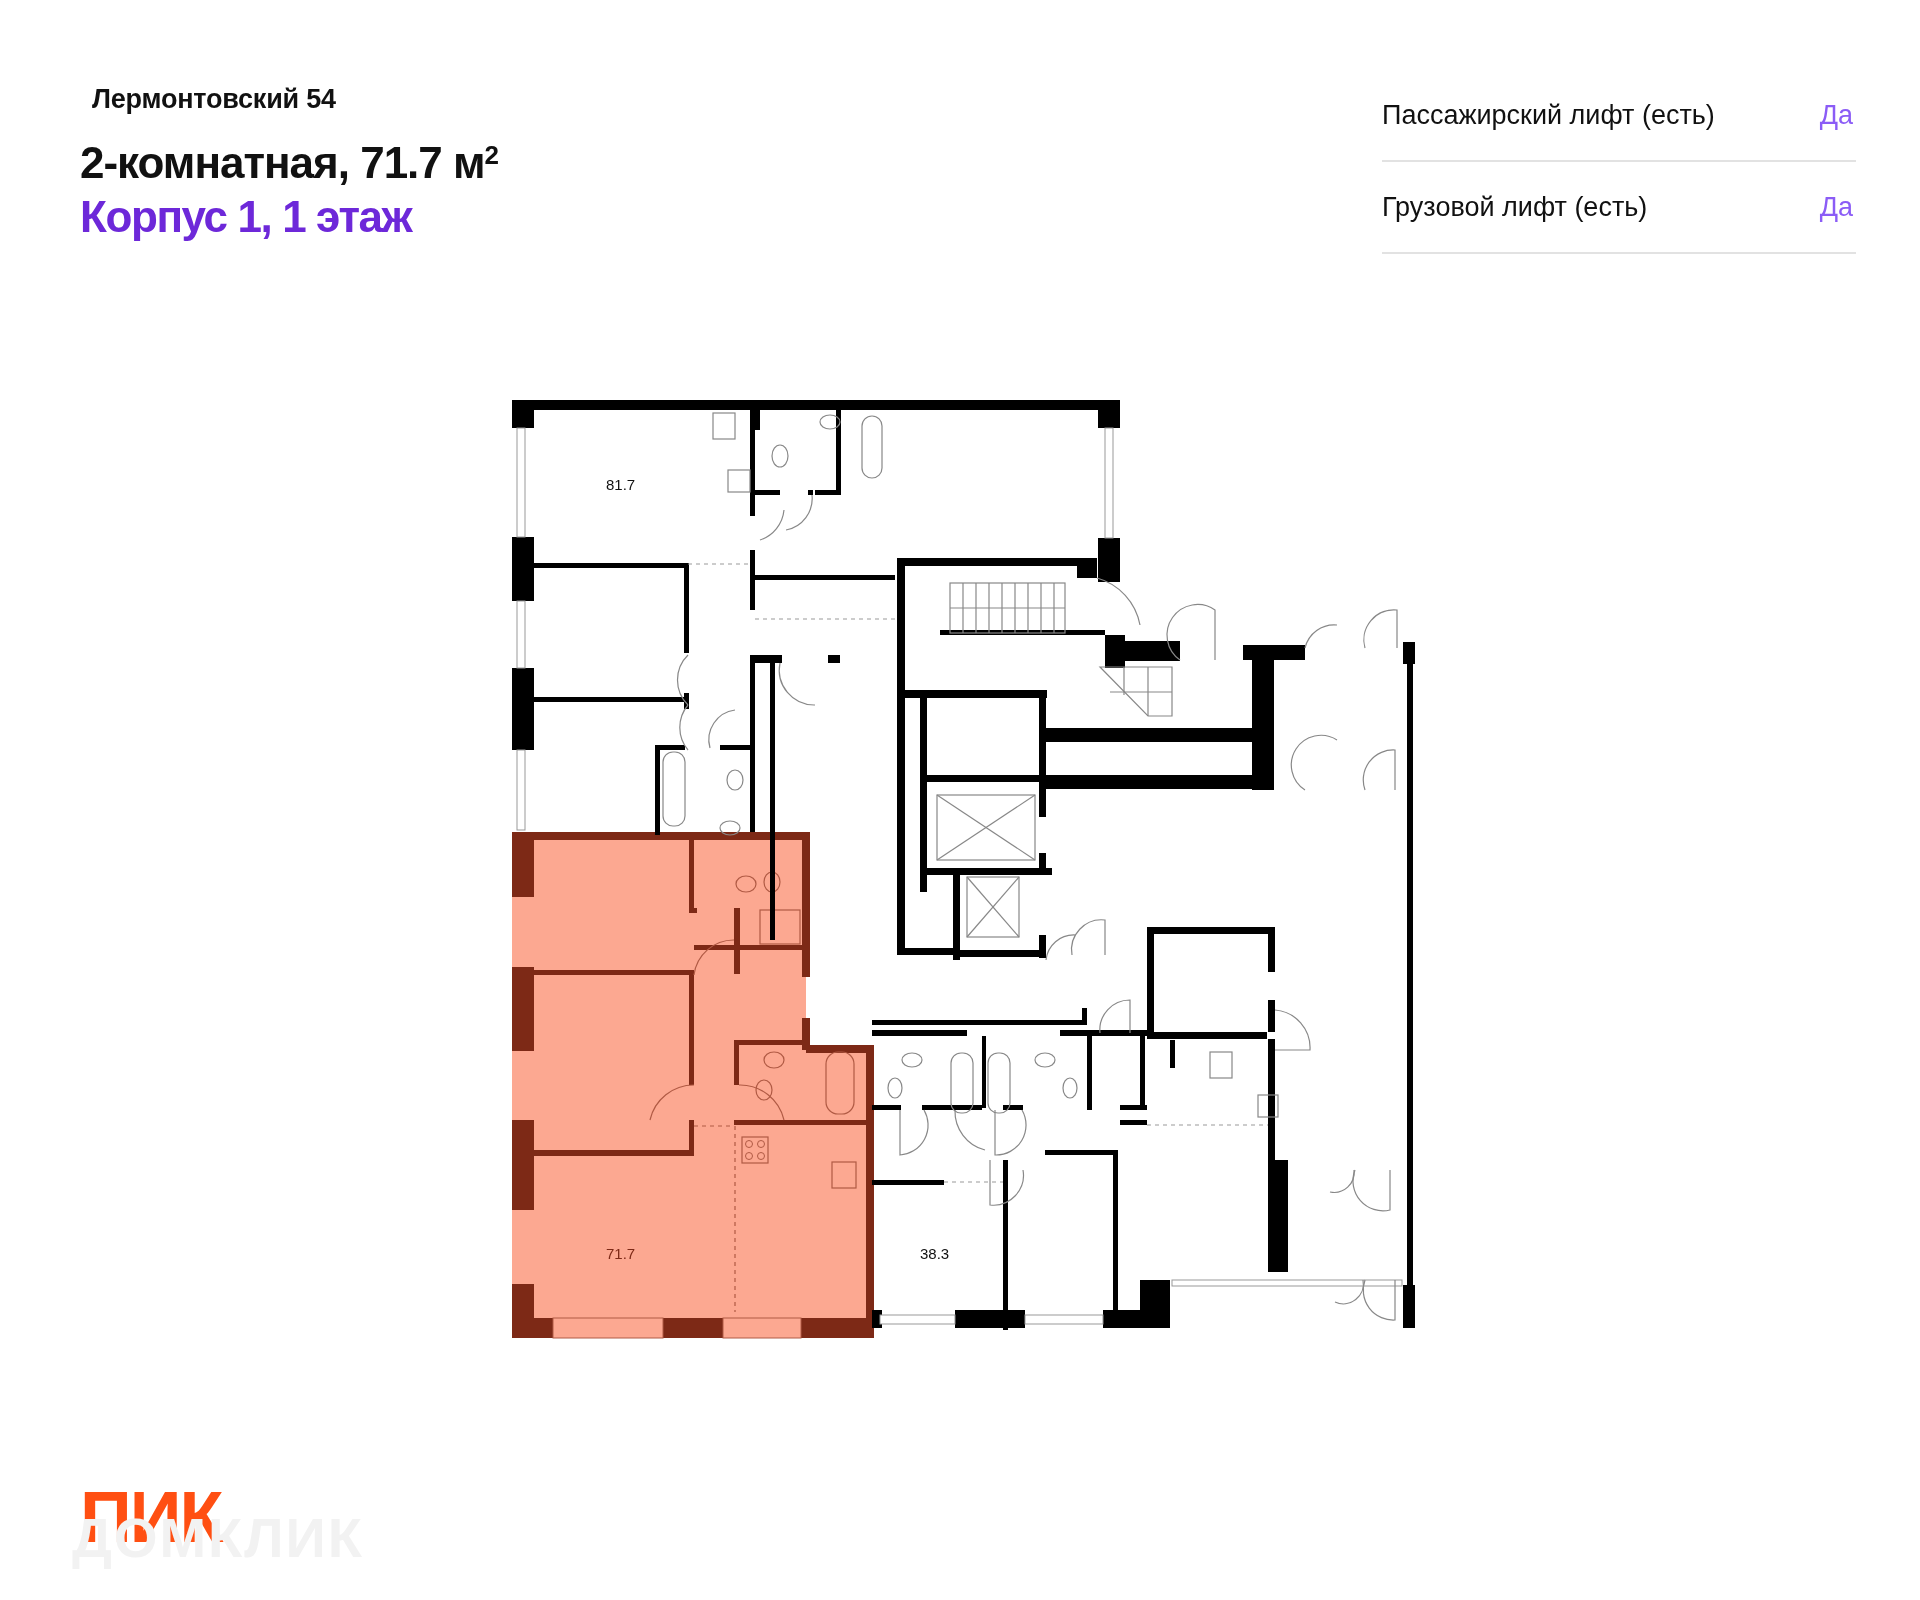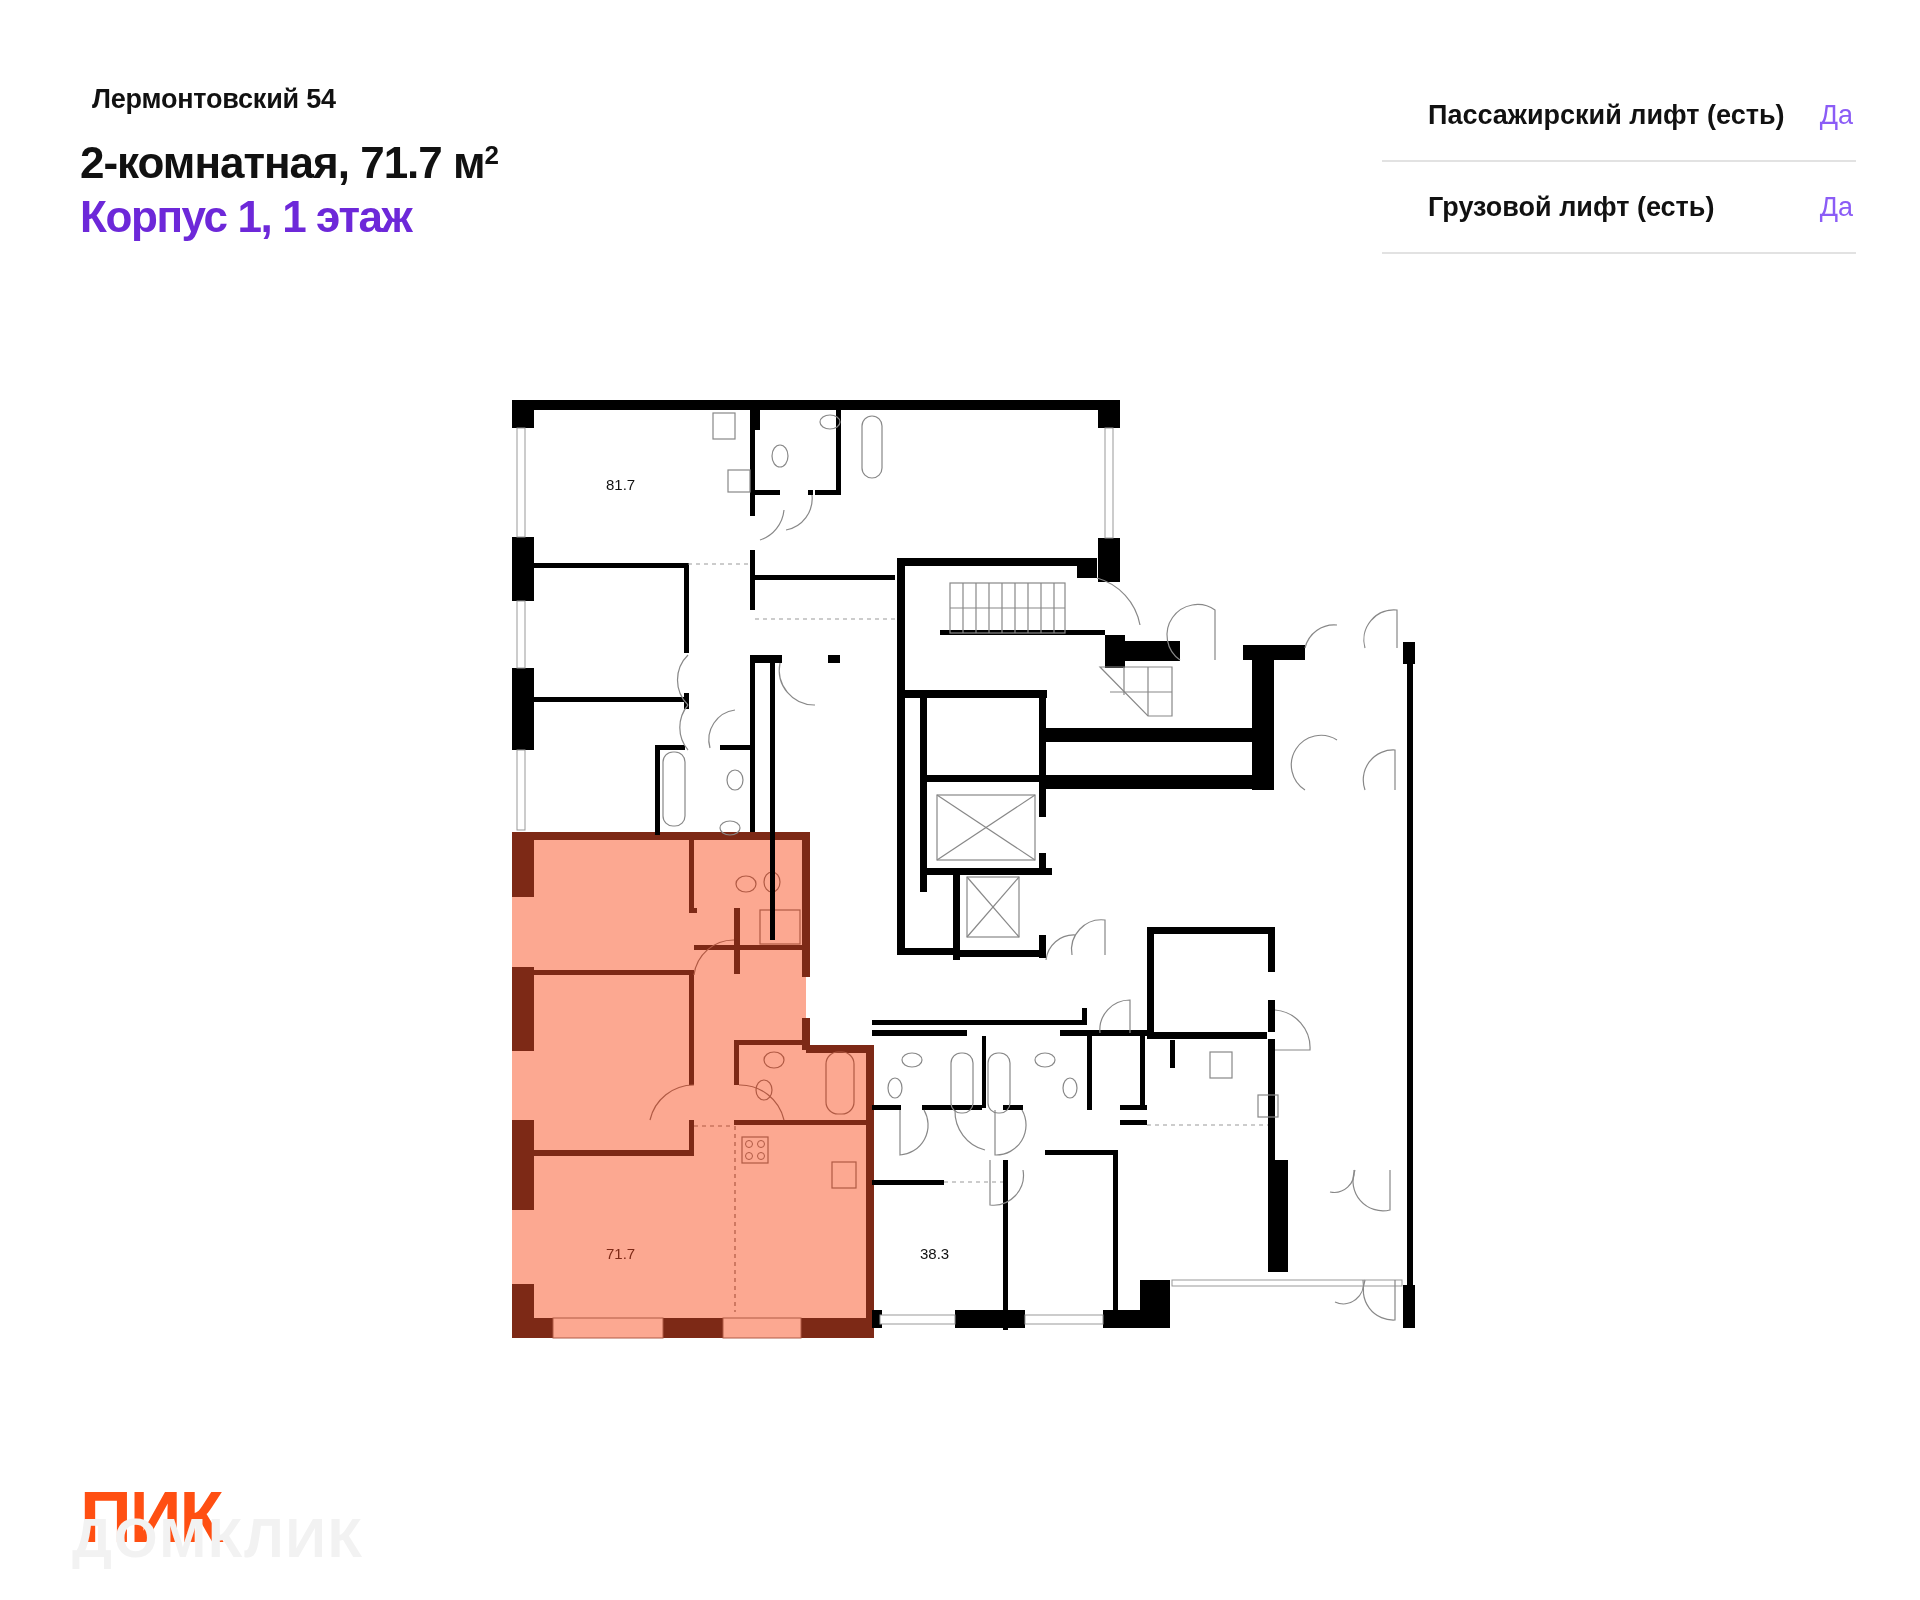--- a/index.html
+++ b/index.html
@@ -4,21 +4,21 @@
 <style>
   html, body { margin: 0; padding: 0; background: #ffffff; }
   body { width: 1920px; height: 1600px; position: relative; overflow: hidden;
          font-family: "Liberation Sans", "DejaVu Sans", sans-serif; color: #111; }
   .project-name { position: absolute; left: 92px; top: 84px; font-size: 27px; font-weight: 700; letter-spacing: -0.2px; }
   .unit-title { position: absolute; left: 80px; top: 138px; font-size: 44px; font-weight: 700; letter-spacing: -1px; }
   .unit-title sup { font-size: 26px; vertical-align: 14px; }
   .unit-sub { position: absolute; left: 80px; top: 192px; font-size: 44px; font-weight: 700; color: #6d28d9; letter-spacing: -1.4px; }
   .specs { position: absolute; left: 1382px; top: 70px; width: 474px; }
   .spec-row { display: flex; justify-content: space-between; align-items: center; height: 92px; border-bottom: 2px solid #e2e2e2; box-sizing: border-box; padding-top: 0; }
-  .spec-label { font-size: 27px; font-weight: 700; color: #111; margin-left: 46px; }
+  .spec-label { font-size: 27px; font-weight: 400; color: #111; }
   .spec-value { font-size: 27px; color: #8b5cf6; padding-right: 3px; }
   .plan { position: absolute; left: 0; top: 0; }
   .logo { position: absolute; left: 80px; top: 1470px; margin-top: 11px; }
   .logo-text { font-size: 72px; font-weight: 900; color: #ff4f12; letter-spacing: -2px; line-height: 1; }
   .watermark { position: absolute; left: 72px; top: 1505px; font-size: 56px; font-weight: 700; color: #f2f2f2; letter-spacing: 2px; }
 </style>
 </head>
 <body>
 
 <div class="project-name">Лермонтовский 54</div>

